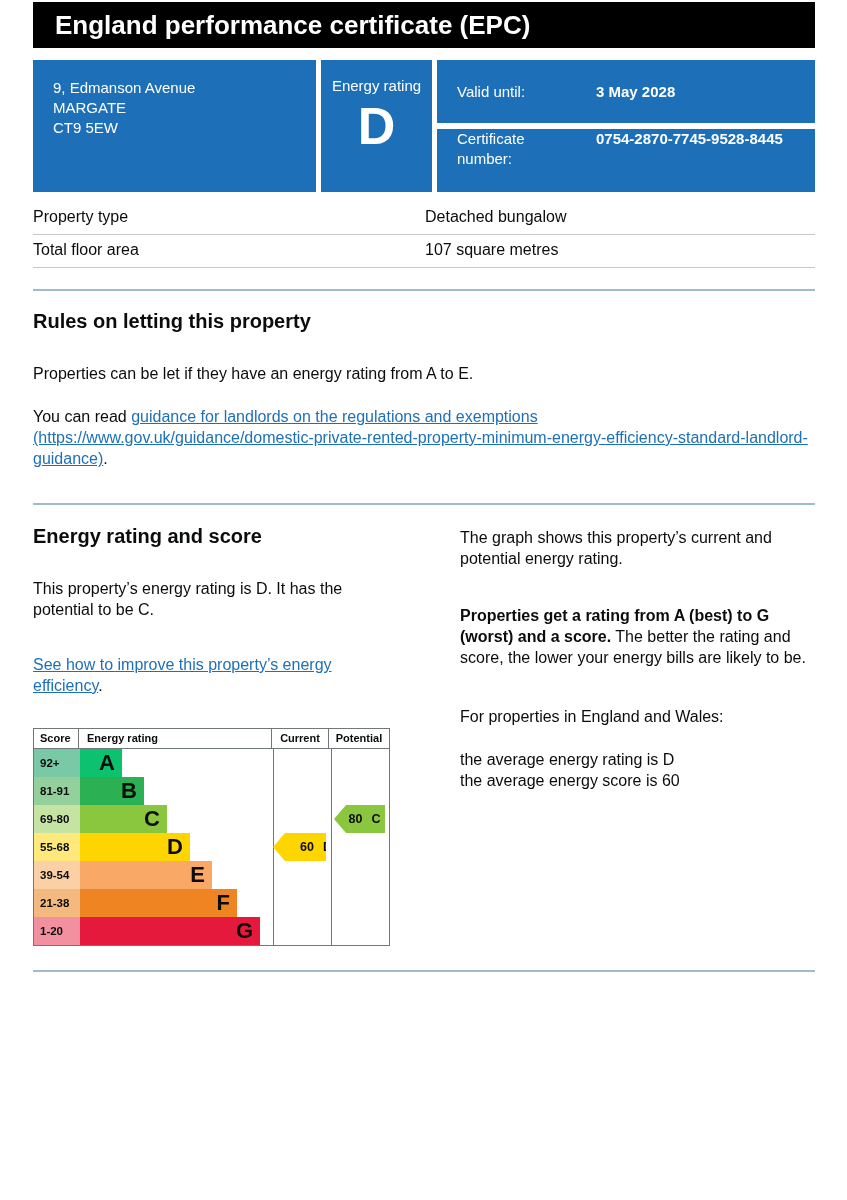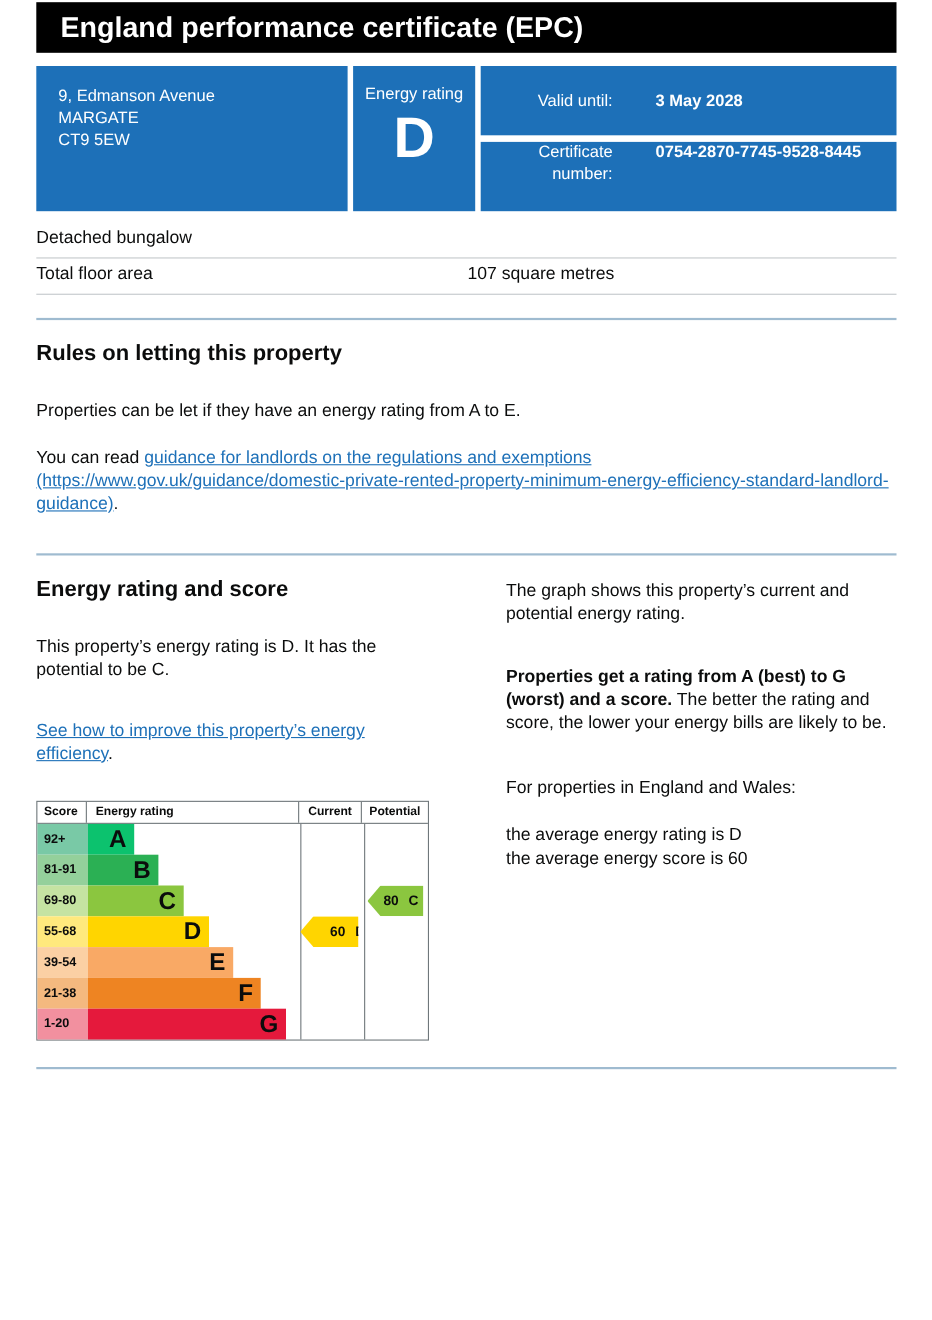--- a/index.html
+++ b/index.html
@@ -19,21 +19,21 @@
   }
   .banner h1 { color: #ffffff; font-size: 26px; font-weight: bold; padding-left: 22px; letter-spacing: 0; }
 
   
   .summary-box { margin-top: 12px; height: 132px; display: flex; }
   .summary-box .cell { background: #1d70b8; color: #ffffff; }
   .cell-address { width: 283px; padding: 18px 10px 0 20px; margin-right: 5px; font-size: 15px; line-height: 20px; }
   .cell-rating { width: 111px; margin-right: 5px; text-align: center; padding-top: 17px; }
   .cell-rating .rating-label { font-size: 15px; }
   .cell-rating .rating-letter { font-size: 52px; font-weight: bold; line-height: 56px; margin-top: 4px; }
-  .cell-right { flex: 1; display: flex; flex-direction: column; background: transparent !important; text-align: right; }
+  .cell-right { flex: 1; display: flex; flex-direction: column; background: transparent !important; }
   .cell-valid { height: 63px; margin-bottom: 6px; }
   .cell-cert  { flex: 1; }
   .cell-valid, .cell-cert { background: #1d70b8; color: #fff; display: flex; padding: 0 0 0 20px; font-size: 15px; }
   .cell-valid { align-items: flex-start; padding-top: 22px; }
   .cell-cert  { }
   .kv-label { width: 100px; margin-right: 39px; line-height: 20px; }
   .kv-value { font-weight: bold; line-height: 20px; }
 
   
   .details { margin-top: 10px; }
@@ -107,20 +107,21 @@
       </div>
       <div class="cell-cert">
         <span class="kv-label">Certificate number:</span>
         <span class="kv-value">0754-2870-7745-9528-8445</span>
       </div>
     </div>
   </section>
 
   <section class="details">
     <div class="drow">
+      <span class="dlabel">Property type</span>
       <span class="dvalue">Detached bungalow</span>
     </div>
     <div class="drow">
       <span class="dlabel">Total floor area</span>
       <span class="dvalue">107 square metres</span>
     </div>
   </section>
 
   <hr class="rule hr1">
 

